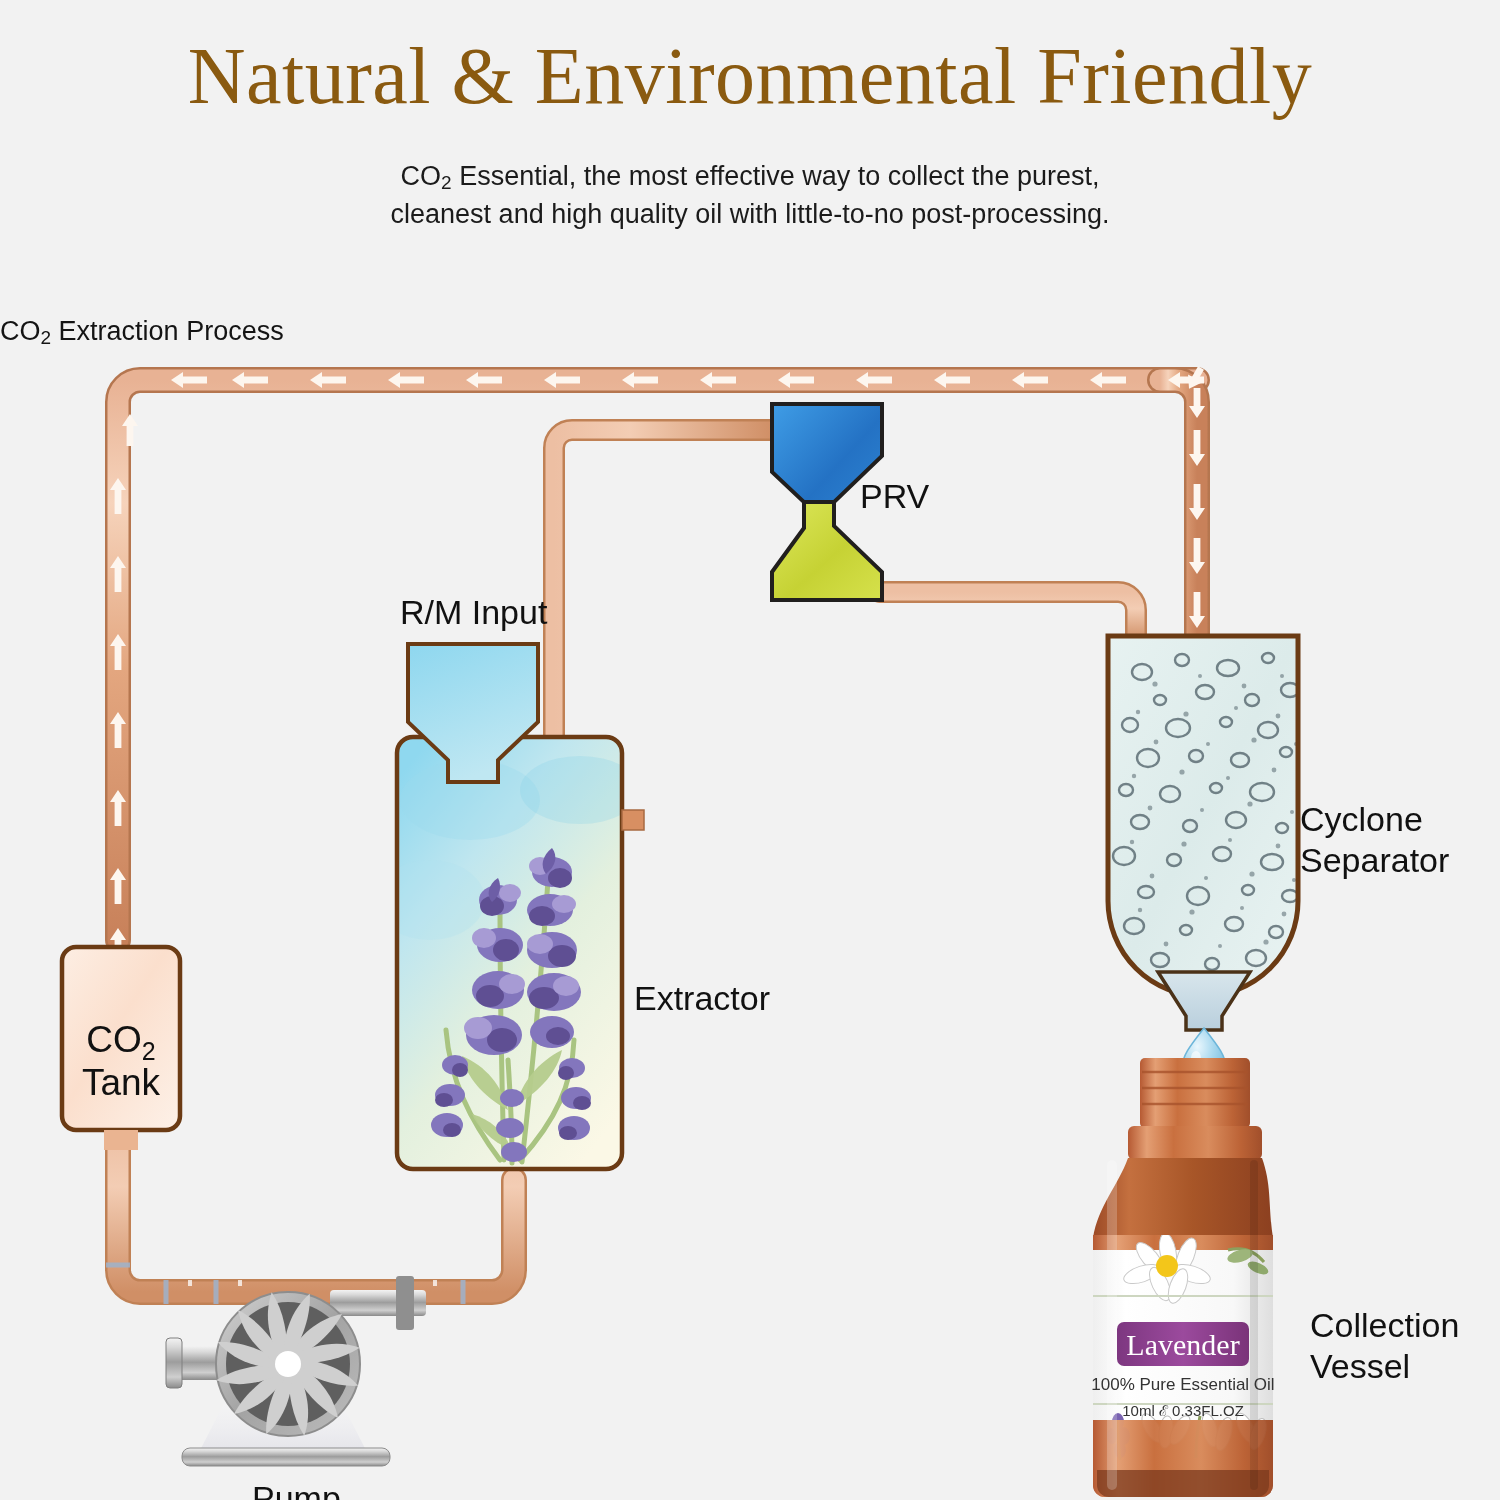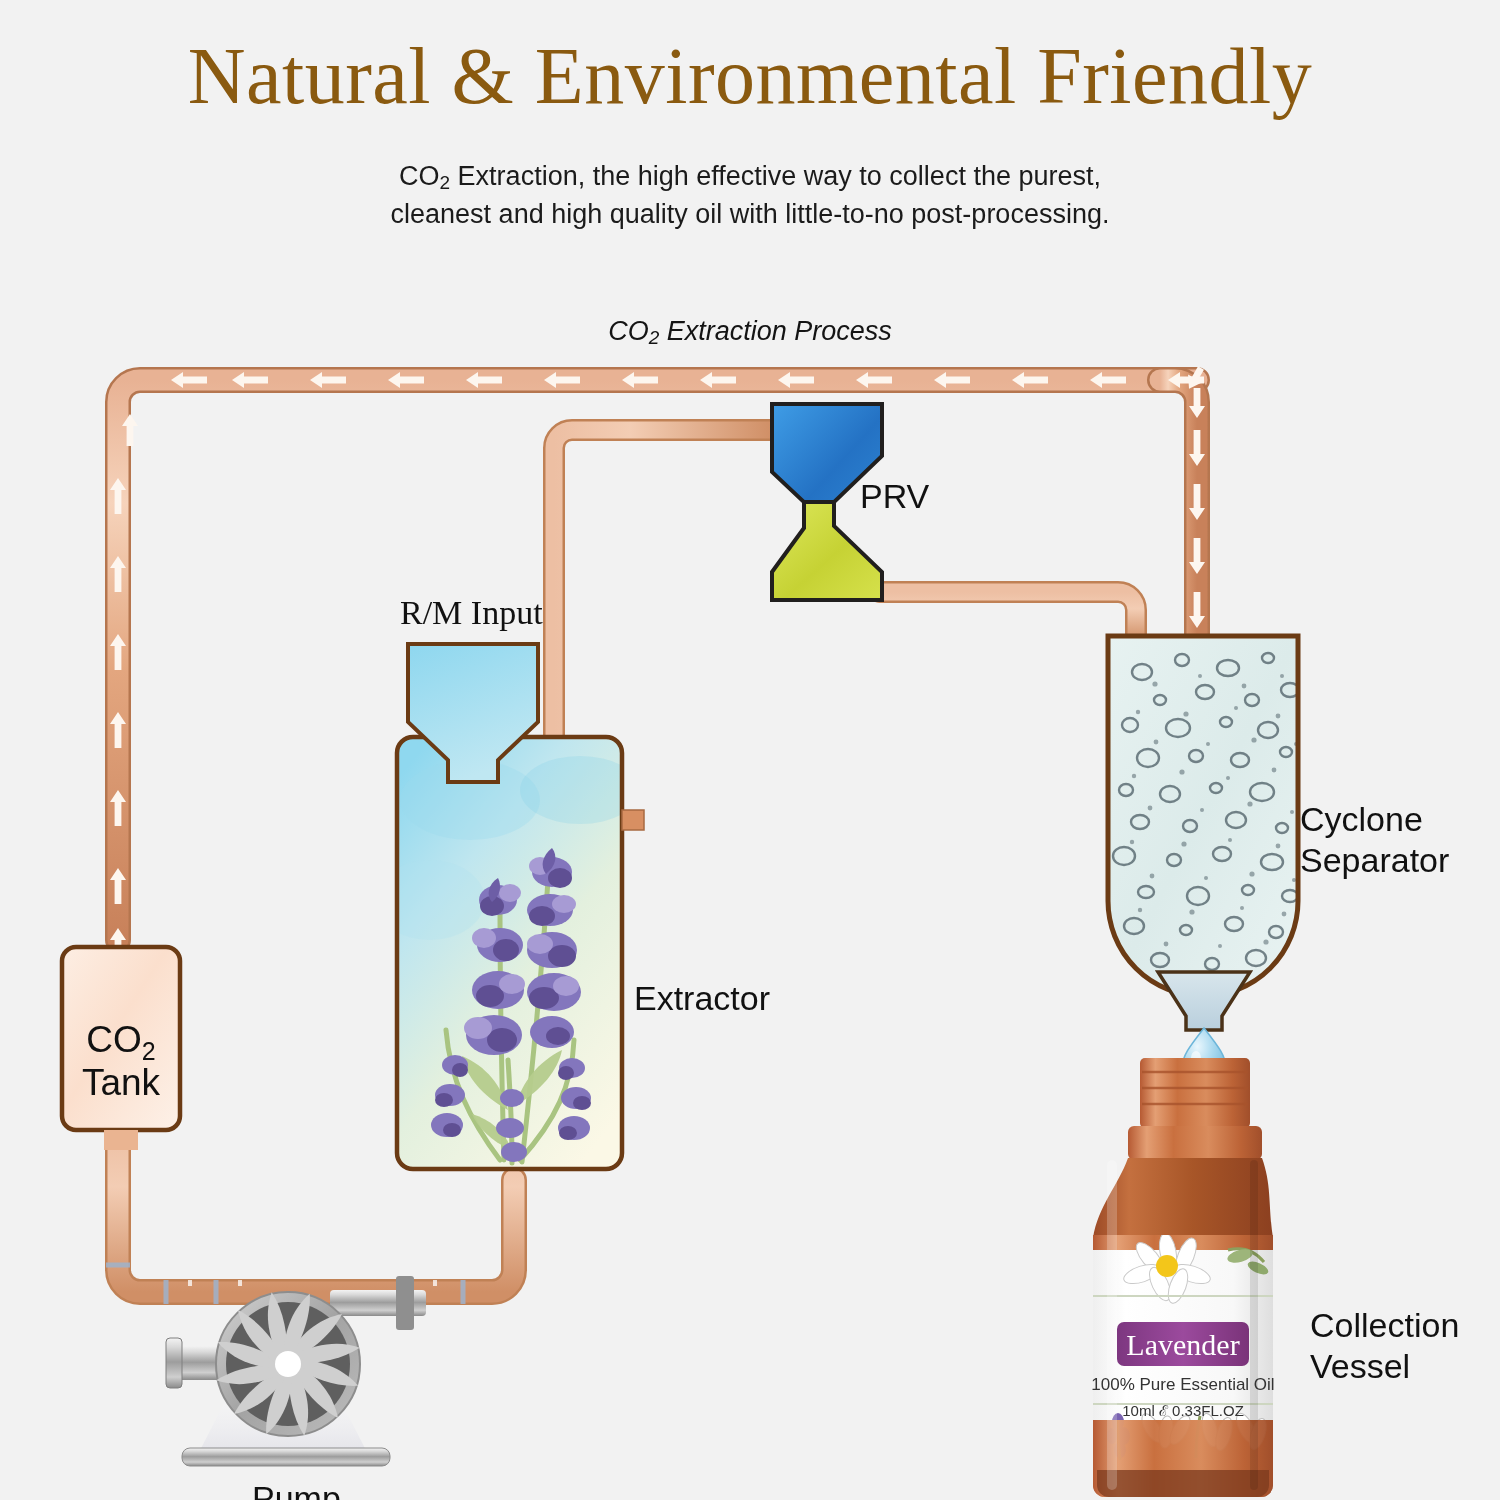--- a/index.html
+++ b/index.html
@@ -22,36 +22,36 @@
     white-space:nowrap;
   }
   #subtitle{
     top:158px;
     font-size:27px;
     line-height:1.37;
     color:#1b1b1b;
   }
   #subtitle .sub{font-size:19px;vertical-align:-4px;}
   #proclabel{
-    position:absolute;left:0;top:316px;width:1500px;text-align:center;
-    font-size:27px;color:#141414;font-style:italic;
+    position:absolute;left:0;top:316px;width:1500px;text-align:left;
+    font-size:27px;color:#141414;
   }
   #proclabel .sub{font-size:19px;vertical-align:-4px;}
   .lbl{position:absolute;font-size:34px;color:#111;line-height:1.22;white-space:pre-line;}
   svg{position:absolute;left:0;top:0;}
 </style>
 </head>
 <body>
 
 <div id="stage">
 
   <div class="hdr" id="title">Natural &amp; Environmental Friendly</div>
 
   <div class="hdr" id="subtitle">
-    <div><span>CO</span><span class="sub">2</span><span> Extraction, the high effective way to collect the purest,</span></div>
+    <div><span>CO</span><span class="sub">2</span><span> Essential, the most effective way to collect the purest,</span></div>
     <div>cleanest and high quality oil with little-to-no post-processing.</div>
   </div>
 
   <div id="proclabel"><span>CO</span><span class="sub">2</span><span> Extraction Process</span></div>
 
   <svg width="1500" height="1500" viewBox="0 0 1500 1500">
     <defs>
 
       <linearGradient id="pipeH" x1="0" y1="0" x2="0" y2="1">
         <stop offset="0%" stop-color="#e8b294"></stop>
@@ -642,21 +642,21 @@
 
       <rect x="1107" y="1160" width="10" height="330" rx="5" fill="#ffffff" opacity="0.22"></rect>
       <rect x="1250" y="1160" width="8" height="330" rx="4" fill="#000000" opacity="0.1"></rect>
     </g>
 
     <text x="1183" y="1355" text-anchor="middle" font-family="Liberation Serif, serif" font-size="30" fill="#ffffff">Lavender</text>
     <text x="1183" y="1390" text-anchor="middle" font-family="Liberation Sans, sans-serif" font-size="17" fill="#333">100% Pure Essential Oil</text>
     <text x="1183" y="1416" text-anchor="middle" font-family="Liberation Sans, sans-serif" font-size="15" fill="#333">10ml ℰ 0.33FL.OZ</text>
   </svg>
 
-  <div class="lbl" style="left:400px;top:592px;font-family:Liberation Serif, serif;">R/M Input</div>
+  <div class="lbl" style="left:400px;top:592px;">R/M Input</div>
   <div class="lbl" style="left:860px;top:476px;">PRV</div>
   <div class="lbl" style="left:634px;top:978px;">Extractor</div>
   <div class="lbl" style="left:1300px;top:782px;margin-top:17px;">Cyclone
 Separator</div>
   <div class="lbl" style="left:1310px;top:1288px;margin-top:17px;">Collection
 Vessel</div>
   <div class="lbl" style="left:252px;top:1478px;">Pump</div>
 
 </div>
 

